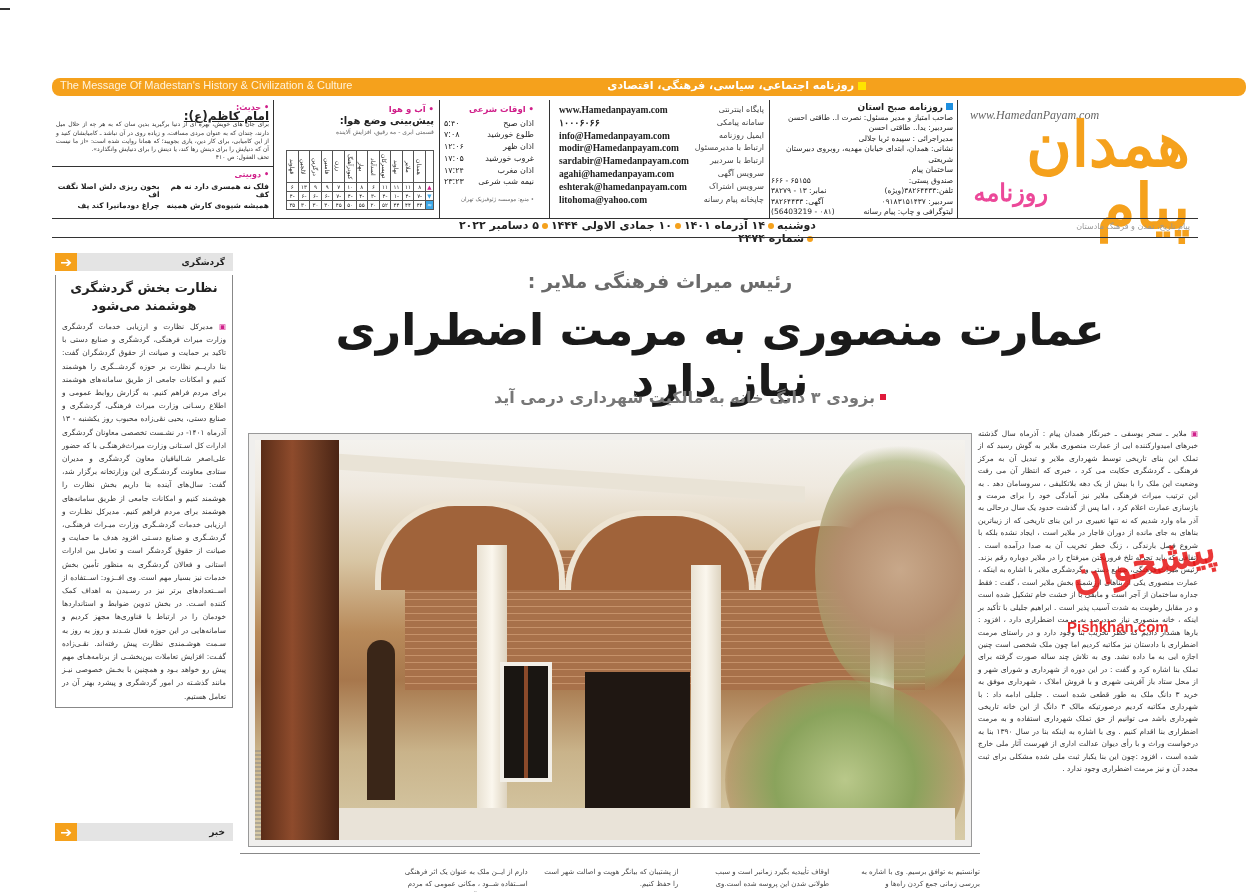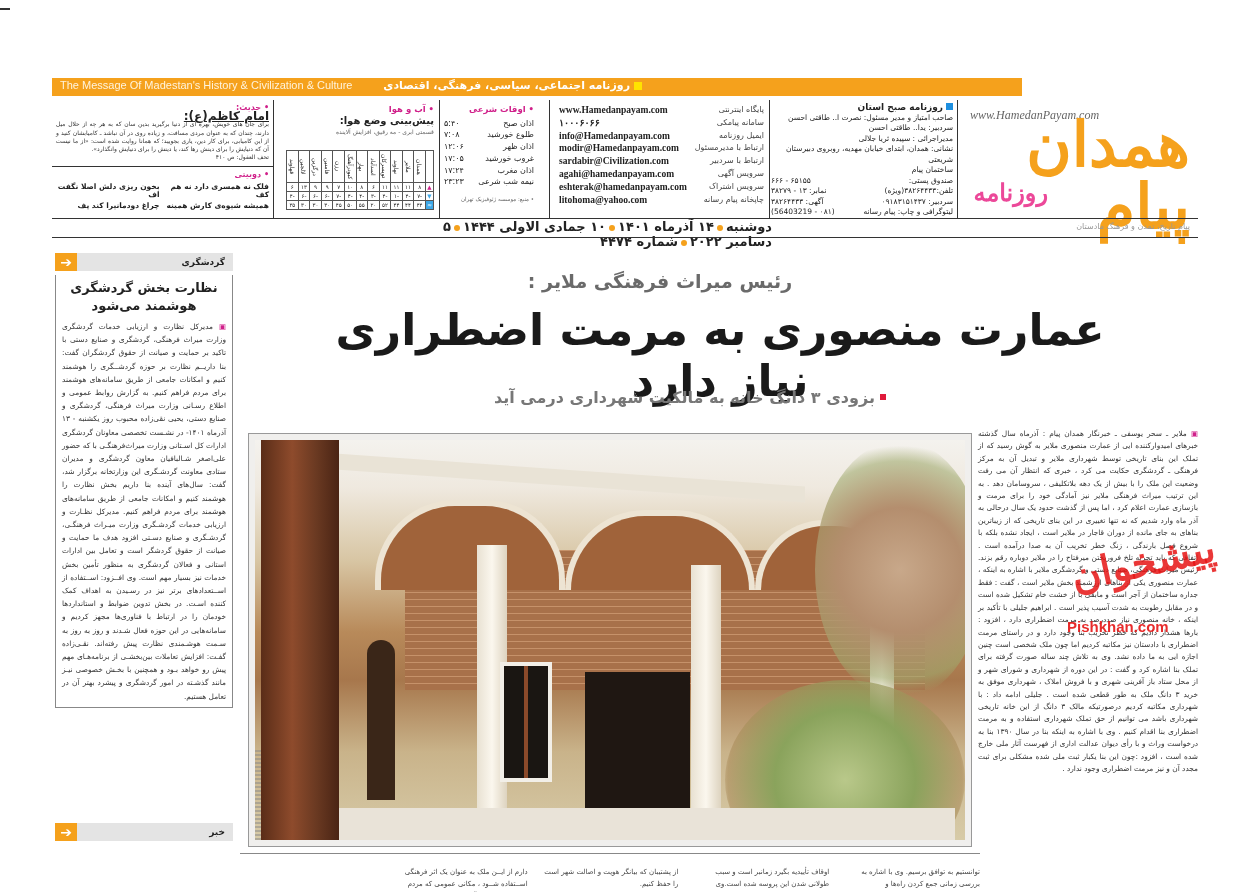--- a/index.html
+++ b/index.html
@@ -2,21 +2,21 @@
 <html><head>
 <meta charset="utf-8">
 <style>
   * { box-sizing: border-box; margin: 0; padding: 0; }
   html, body { width: 1250px; height: 892px; overflow: hidden; background: #ffffff; }
   body { font-family: "DejaVu Sans", sans-serif; color: #222; position: relative; }
 
   .corner-mark { position: absolute; left: 0; top: 8px; width: 10px; height: 2px; background: #333; }
 
   
-  .top-banner { position: absolute; left: 52px; top: 78px; width: 970px; height: 18px; background: #f5a11c; }
+  .top-banner { position: absolute; left: 52px; top: 78px; width: 1194px; height: 18px; background: #f5a11c; border-radius: 8px; }
   .top-banner .en { position: absolute; left: 8px; top: 1px; font-family: "Liberation Sans", sans-serif; font-size: 11px; color: #fff3dc; }
   .top-banner .fa { position: absolute; right: 380px; top: 1px; font-size: 11px; color: #fff; direction: rtl; font-weight: bold; }
   .top-banner .fa .sq { display: inline-block; width: 8px; height: 8px; background: #ffe300; margin-left: 4px; vertical-align: -1px; }
 
   
   .masthead { position: absolute; left: 52px; top: 100px; width: 1146px; height: 118px; }
   .col { position: absolute; top: 0; height: 118px; direction: rtl; }
   .vline { position: absolute; top: 0; width: 1px; height: 118px; background: #333; }
 
   .logo-area { right: 0; width: 238px; }
@@ -53,21 +53,21 @@
 
   .hadith { right: 925px; width: 221px; padding: 4px 4px 0 4px; font-size: 6px; line-height: 8.2px; }
   .hadith .h { color: #d0208a; font-weight: bold; font-size: 8px; }
   .hadith .sub { font-weight: bold; font-size: 12px; text-decoration: underline; }
   .hadith .body { text-align: justify; color: #333; }
   .hadith .divider { border-top: 1px solid #333; margin: 5px -4px 4px -4px; }
   .hadith .poem { display: grid; grid-template-columns: 1fr 1fr; gap: 3px 6px; font-size: 7.5px; font-weight: bold; margin-top: 3px; }
 
   .rule { position: absolute; left: 52px; width: 1146px; height: 1px; background: #333; }
 
-  .dateline { position: absolute; left: 412px; top: 219px; width: 360px; font-size: 13px; font-weight: bold; direction: rtl; color: #222; }
+  .dateline { position: absolute; left: 456px; top: 219px; width: 360px; font-size: 11px; font-weight: bold; direction: rtl; color: #222; }
   .dateline .dot { display: inline-block; width: 6px; height: 6px; border-radius: 50%; background: #f5a11c; margin: 0 3px; }
 
   
   .sidebar { position: absolute; left: 55px; top: 253px; width: 178px; direction: rtl; }
   .sec-head { height: 18px; background: #e4e4e4; position: relative; font-size: 9px; font-weight: bold; padding-right: 8px; line-height: 18px; }
   .sec-arrow { position: absolute; left: 0; top: 0; width: 22px; height: 18px; background: #f5a11c; color: #fff; font-size: 14px; text-align: center; line-height: 18px; font-weight: bold; }
   .sec-box { border: 1px solid #888; border-top: none; margin-top: 4px; padding: 4px 6px; }
   .sec-box .title { text-align: center; font-size: 13px; font-weight: bold; line-height: 18px; margin-bottom: 5px; }
   .sec-box .body { font-size: 7.4px; line-height: 13.2px; text-align: justify; color: #333; }
   .sec-box .body .logo-mark { color: #d0208a; font-weight: bold; }
@@ -165,21 +165,21 @@
     <div class="r">
         <span class="k">ایمیل روزنامه</span>
         <span class="v">info@Hamedanpayam.com</span>
       </div>
     <div class="r">
         <span class="k">ارتباط با مدیرمسئول</span>
         <span class="v">modir@Hamedanpayam.com</span>
       </div>
     <div class="r">
         <span class="k">ارتباط با سردبیر</span>
-        <span class="v">sardabir@Civilization.com</span>
+        <span class="v">sardabir@Hamedanpayam.com</span>
       </div>
     <div class="r">
         <span class="k">سرویس آگهی</span>
         <span class="v">agahi@hamedanpayam.com</span>
       </div>
     <div class="r">
         <span class="k">سرویس اشتراک</span>
         <span class="v">eshterak@hamedanpayam.com</span>
       </div>
     <div class="r">

